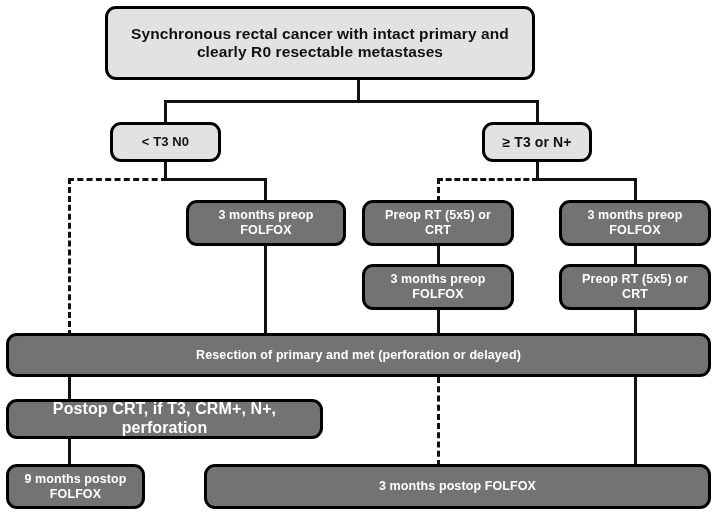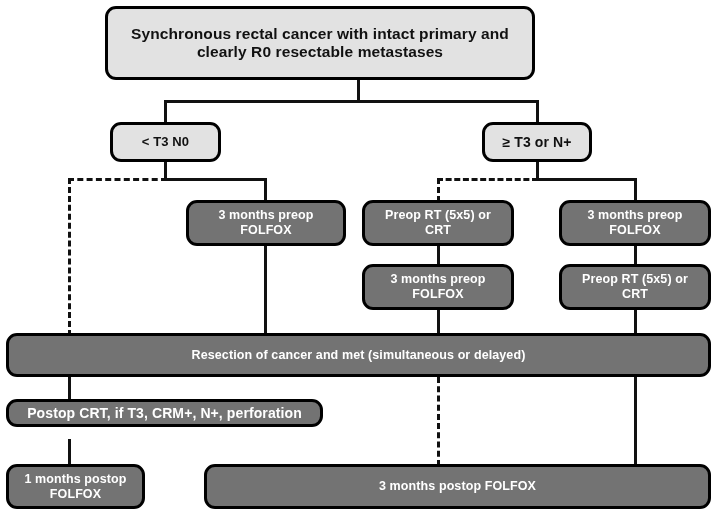--- a/index.html
+++ b/index.html
@@ -47,21 +47,21 @@
   .n-stage-r    { left: 482px; top: 122px;  width: 110px; height: 40px;  font-size: 14px; }
 
   .n-c1r1       { left: 186px; top: 200px;  width: 160px; height: 46px;  font-size: 12.5px; }
   .n-c2r1       { left: 362px; top: 200px;  width: 152px; height: 46px;  font-size: 12.5px; }
   .n-c3r1       { left: 559px; top: 200px;  width: 152px; height: 46px;  font-size: 12.5px; }
 
   .n-c2r2       { left: 362px; top: 264px;  width: 152px; height: 46px;  font-size: 12.5px; }
   .n-c3r2       { left: 559px; top: 264px;  width: 152px; height: 46px;  font-size: 12.5px; }
 
   .n-resection  { left: 6px;   top: 333px;  width: 705px; height: 44px;  font-size: 12.5px; }
-  .n-postopcrt  { left: 6px;   top: 399px;  width: 317px; height: 28px;  font-size: 14px; }
+  .n-postopcrt  { left: 6px;   top: 399px;  width: 317px; height: 40px;  font-size: 16px; }
   .n-sixmo      { left: 6px;   top: 464px;  width: 139px; height: 45px;  font-size: 12.5px; }
   .n-threemo    { left: 204px; top: 464px;  width: 507px; height: 45px;  font-size: 12.5px; }
 
   
   .conn {
     position: absolute;
     background: #111111;
   }
   .conn-v { width: 3px; }
   .conn-h { height: 3px; }
@@ -121,28 +121,28 @@
   <div class="conn conn-v" style="left:437px; top:246px; height:20px;"></div>
 
   <div class="conn conn-v" style="left:634px; top:246px; height:20px;"></div>
 
   <div class="node node-gray n-c2r2">3 months preop FOLFOX</div>
   <div class="node node-gray n-c3r2">Preop RT (5x5) or CRT</div>
 
   <div class="conn conn-v" style="left:437px; top:310px; height:26px;"></div>
   <div class="conn conn-v" style="left:634px; top:310px; height:26px;"></div>
 
-  <div class="node node-gray n-resection">Resection of  cancer and met (simultaneous or delayed)</div>
+  <div class="node node-gray n-resection">Resection of  primary and met (perforation or delayed)</div>
 
   <div class="conn conn-v" style="left:68px; top:377px; height:24px;"></div>
 
   <div class="dashed-v" style="left:437px; top:377px; height:89px;"></div>
 
   <div class="conn conn-v" style="left:634px; top:377px; height:89px;"></div>
 
   <div class="node node-gray n-postopcrt">Postop CRT, if T3, CRM+, N+, perforation</div>
 
   <div class="conn conn-v" style="left:68px; top:439px; height:27px;"></div>
 
-  <div class="node node-gray n-sixmo">1 months postop FOLFOX</div>
+  <div class="node node-gray n-sixmo">9 months postop FOLFOX</div>
   <div class="node node-gray n-threemo">3 months postop FOLFOX</div>
 
 </div>
 
 </body></html>

